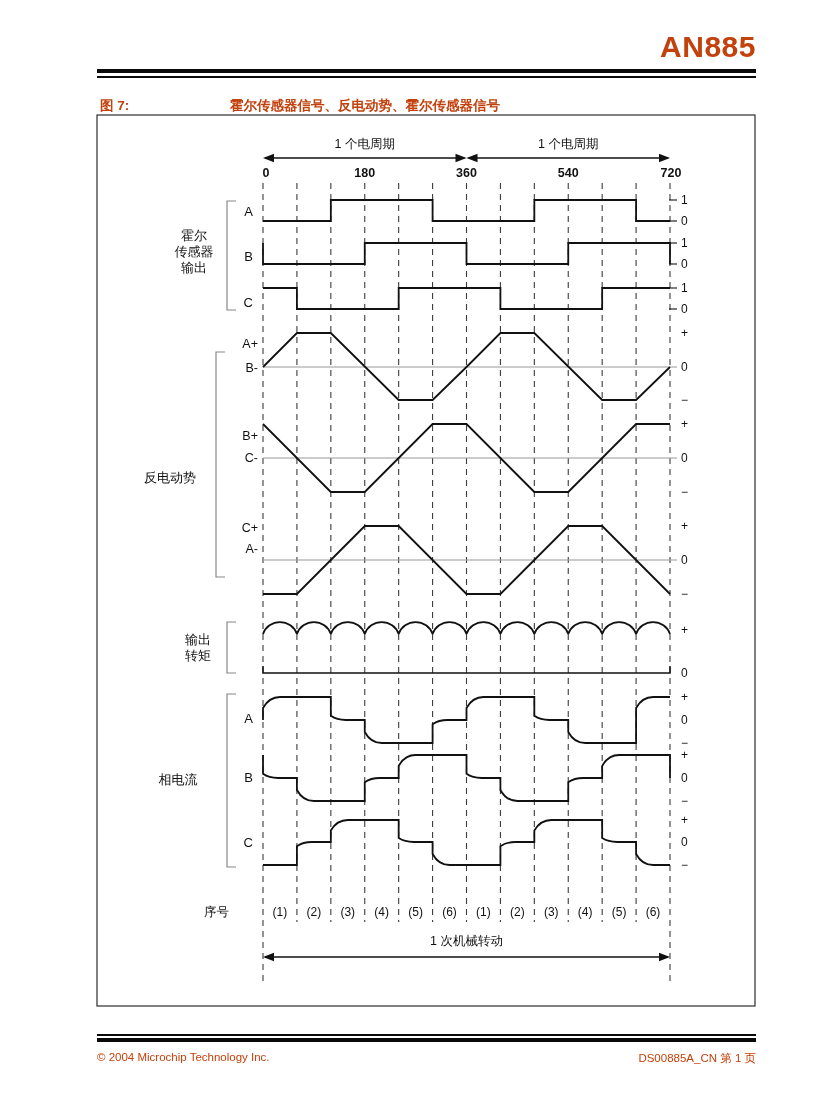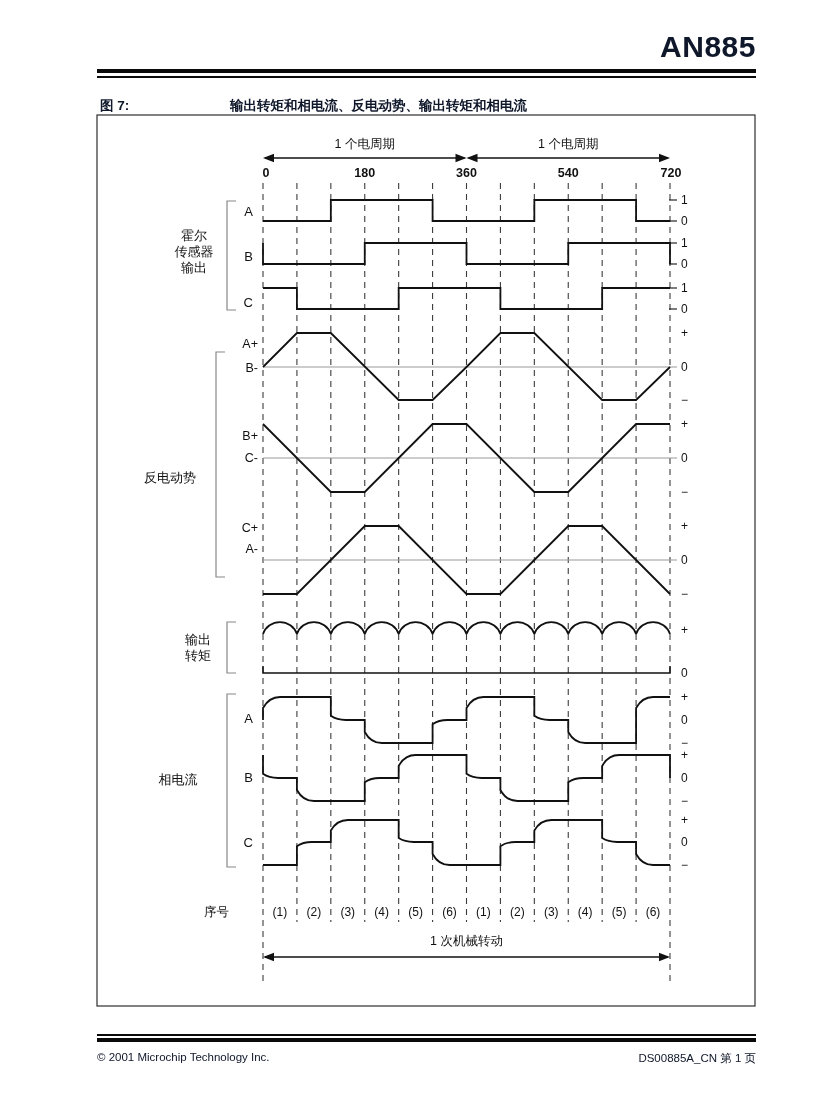--- a/index.html
+++ b/index.html
@@ -1,17 +1,17 @@
 <!DOCTYPE html>
 <html><head>
 <meta charset="utf-8">
 <style>
   html,body{margin:0;padding:0;background:#e8e8e8;}
   .page{position:relative;width:833px;height:1109px;background:#ffffff;margin:0 auto;
-        font-family:"Liberation Sans","DejaVu Sans",sans-serif;color:#0f172a;overflow:hidden;}
+        font-family:"Liberation Sans","DejaVu Sans",sans-serif;color:#c2410c;overflow:hidden;}
   .doc-id{position:absolute;top:30px;right:77px;font-size:30px;font-weight:bold;letter-spacing:0.5px;}
   .rule-thick{position:absolute;left:97px;width:659px;top:69px;height:4px;background:#0a0a0a;}
   .rule-thin{position:absolute;left:97px;width:659px;top:76px;height:2px;background:#0a0a0a;}
   .caption{position:absolute;top:97px;left:100px;width:656px;font-size:13.5px;font-weight:bold;}
   .caption .fig-label{position:absolute;left:0;top:0;}
   .caption .fig-title{position:absolute;left:130px;top:0;}
   .chart-svg{position:absolute;left:0;top:0;}
   .foot-rule-thin{position:absolute;left:97px;width:659px;top:1034px;height:1.6px;background:#0a0a0a;}
   .foot-rule-thick{position:absolute;left:97px;width:659px;top:1038px;height:3.6px;background:#0a0a0a;}
   .foot-left{position:absolute;left:97px;top:1051px;font-size:11.5px;}
@@ -20,21 +20,21 @@
 </head>
 <body>
 
 <div class="page">
   <div class="doc-id">AN885</div>
   <div class="rule-thick"></div>
   <div class="rule-thin"></div>
 
   <div class="caption">
     <span class="fig-label">图 7:</span>
-    <span class="fig-title">输出转矩和相电流、反电动势、输出转矩和相电流</span>
+    <span class="fig-title">霍尔传感器信号、反电动势、霍尔传感器信号</span>
   </div>
 
   <svg id="chart" class="chart-svg" width="833" height="1109" viewBox="0 0 833 1109">
       <rect x="97" y="115" width="658" height="891" fill="none" stroke="#2e2e2e" stroke-width="1.2"></rect>
       <line x1="263" y1="183" x2="263" y2="985" stroke="#3c3c3c" stroke-width="1.1" stroke-dasharray="6 5"></line>
       <line x1="296.9166666666667" y1="183" x2="296.9166666666667" y2="922" stroke="#3c3c3c" stroke-width="1.1" stroke-dasharray="6 5"></line>
       <line x1="330.8333333333333" y1="183" x2="330.8333333333333" y2="922" stroke="#3c3c3c" stroke-width="1.1" stroke-dasharray="6 5"></line>
       <line x1="364.75" y1="183" x2="364.75" y2="922" stroke="#3c3c3c" stroke-width="1.1" stroke-dasharray="6 5"></line>
       <line x1="398.66666666666663" y1="183" x2="398.66666666666663" y2="922" stroke="#3c3c3c" stroke-width="1.1" stroke-dasharray="6 5"></line>
       <line x1="432.58333333333337" y1="183" x2="432.58333333333337" y2="922" stroke="#3c3c3c" stroke-width="1.1" stroke-dasharray="6 5"></line>
@@ -141,15 +141,15 @@
       <text x="619.125" y="916" font-size="12" text-anchor="middle" font-weight="normal" fill="#111111" font-family="&quot;Liberation Sans&quot;,&quot;DejaVu Sans&quot;,sans-serif">(5)</text>
       <text x="653.0416666666667" y="916" font-size="12" text-anchor="middle" font-weight="normal" fill="#111111" font-family="&quot;Liberation Sans&quot;,&quot;DejaVu Sans&quot;,sans-serif">(6)</text>
       <text x="466.5" y="945" font-size="12.5" text-anchor="middle" font-weight="normal" fill="#111111" font-family="&quot;Liberation Sans&quot;,&quot;DejaVu Sans&quot;,sans-serif">1 次机械转动</text>
       <line x1="265" y1="957" x2="668" y2="957" stroke="#111111" stroke-width="1.4"></line>
       <polygon points="263,957 274,952.7 274,961.3" fill="#111111"></polygon>
       <polygon points="670,957 659,952.7 659,961.3" fill="#111111"></polygon>
     </svg>
 
   <div class="foot-rule-thin"></div>
   <div class="foot-rule-thick"></div>
-  <div class="foot-left">© 2001 Microchip Technology Inc.</div>
+  <div class="foot-left">© 2004 Microchip Technology Inc.</div>
   <div class="foot-right">DS00885A_CN 第 1 页</div>
 </div>
 
 </body></html>

